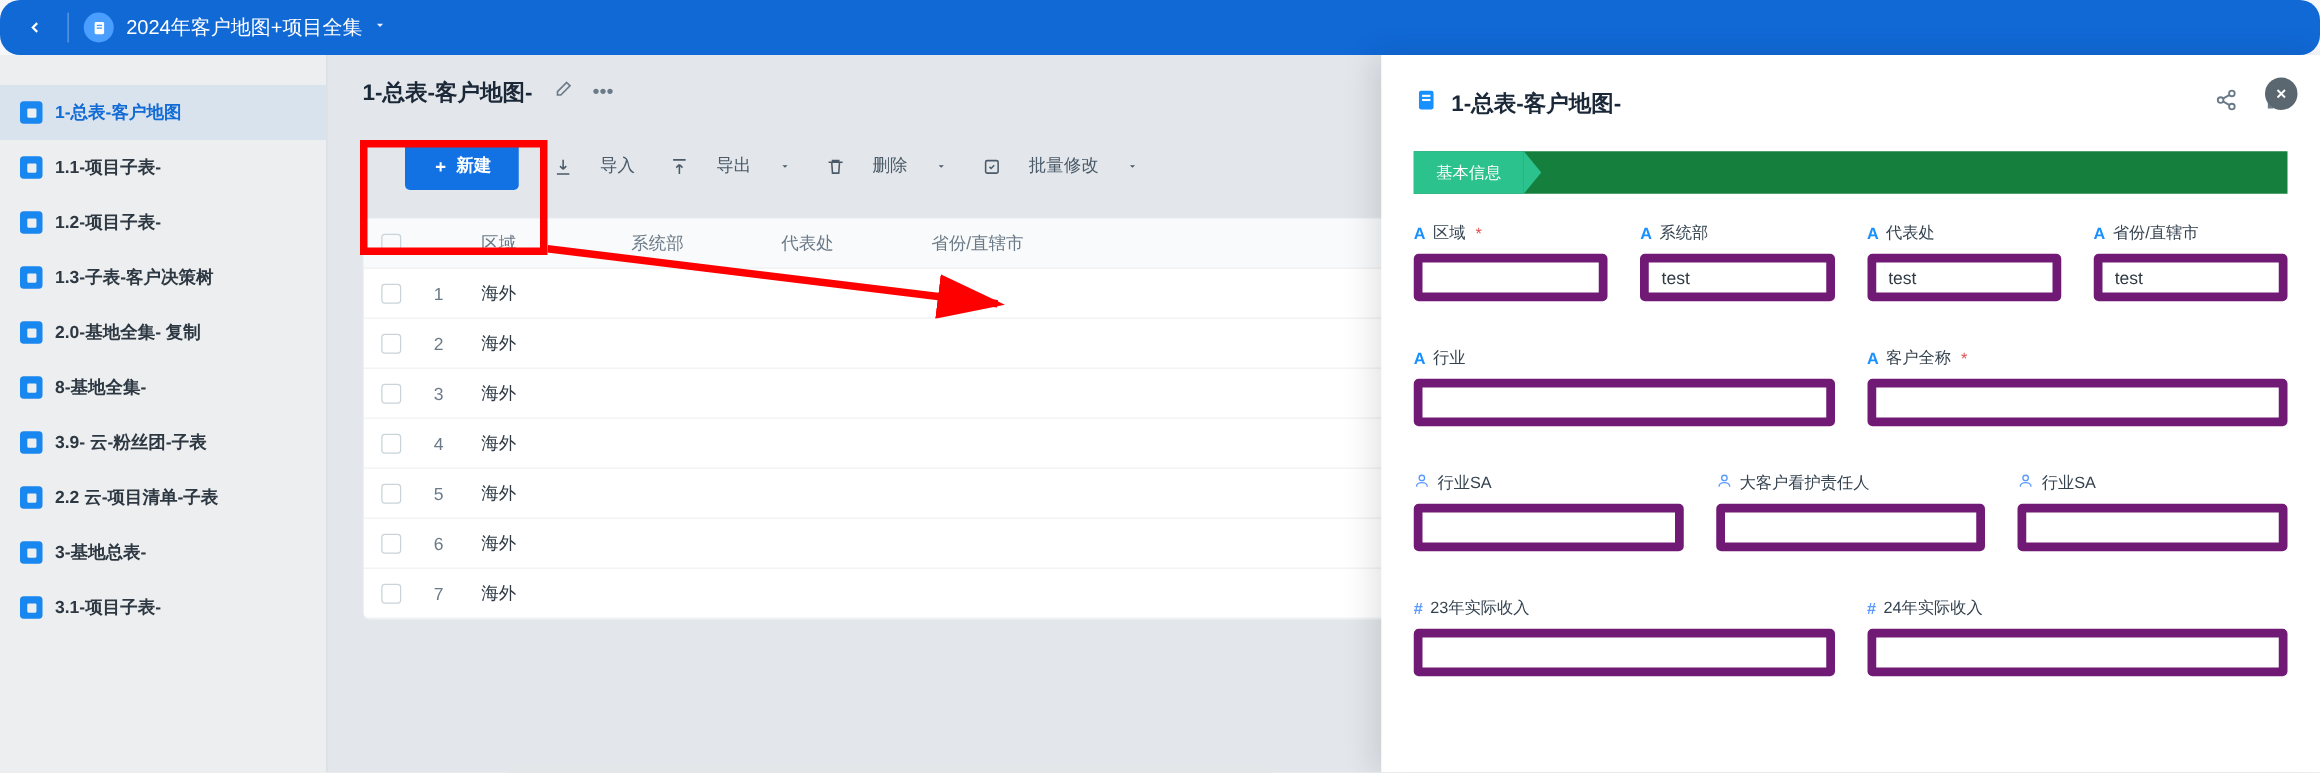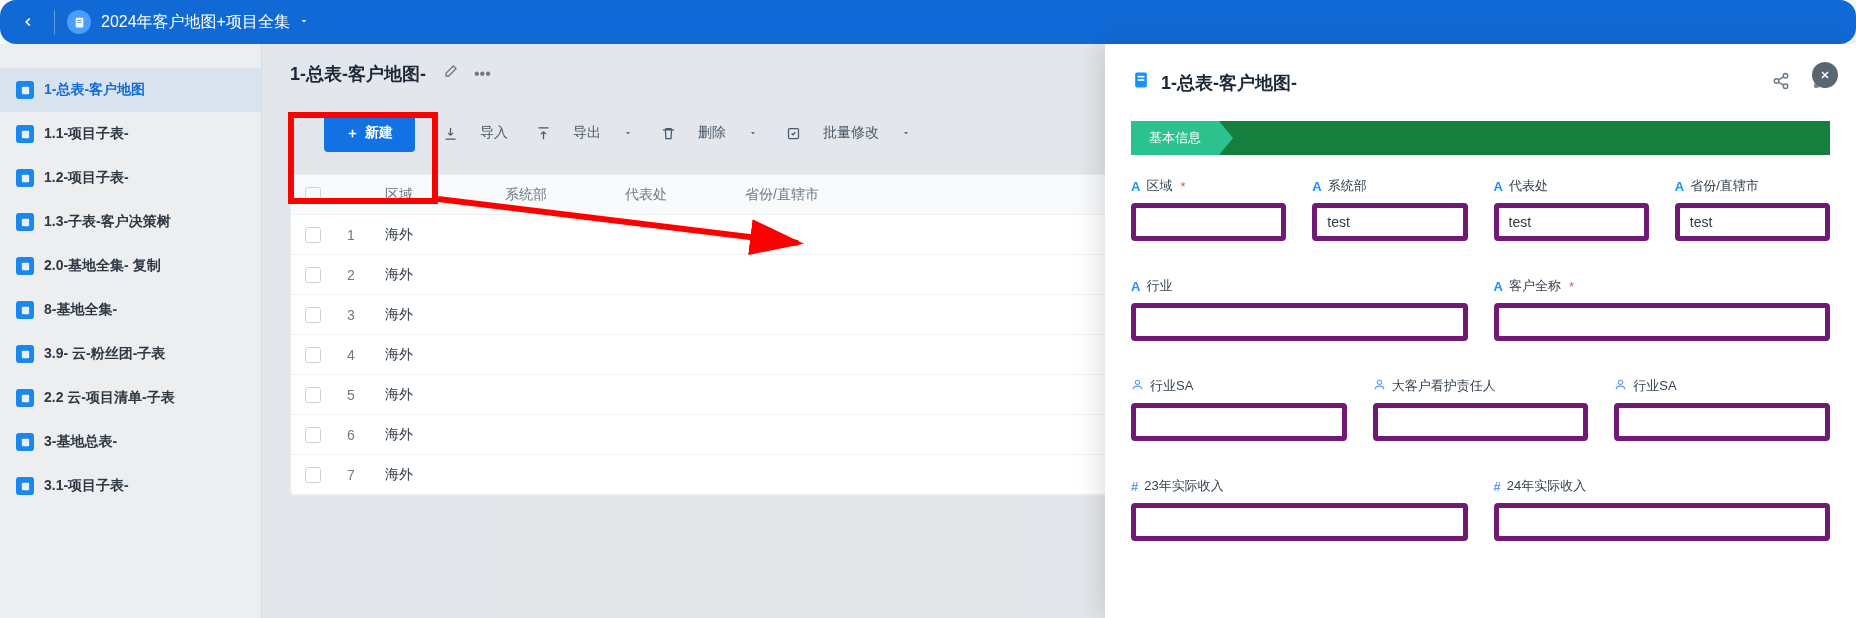--- a/index.html
+++ b/index.html
@@ -56,21 +56,21 @@
 
   .form-grid { display:flex; flex-wrap:wrap; gap:18px 26px; }
   .field { flex:1 1 150px; min-width:150px; }
   .field.w2{ flex:1 1 330px; min-width:330px;}
   .field-label{ font-size:13px; color:#354350; display:flex;align-items:center;gap:6px;margin-bottom:8px;}
   .field-label .req{ color:#e45050; margin-left:2px;}
   .type-ic{ color:#1890ff; font-weight:600;}
   .type-ic.person{color:#5c9aff;}
   .type-ic.hash{color:#5c9aff;}
   .type-ic.clk{color:#ff9a3c;}
-  .field-input{ width:100%; height:38px; border:5px solid #701a75; border-radius:4px; padding:0 10px; font-size:14px; color:#2f3a44; background:#fff; }
+  .field-input{ width:100%; height:38px; border:7px solid #701a75; border-radius:4px; padding:0 10px; font-size:14px; color:#2f3a44; background:#fff; }
   .field-input::placeholder{ color:#aeb8bf; }
   .row-break{ flex-basis:100%; height:0;}
 </style>
 </head>
 <body>
 
 <div class="topbar">
   <div class="back-btn">
     <svg width="14" height="14" viewBox="0 0 24 24" fill="none" stroke="currentColor" stroke-width="3">
         <path d="M15 18l-6-6 6-6"></path>

